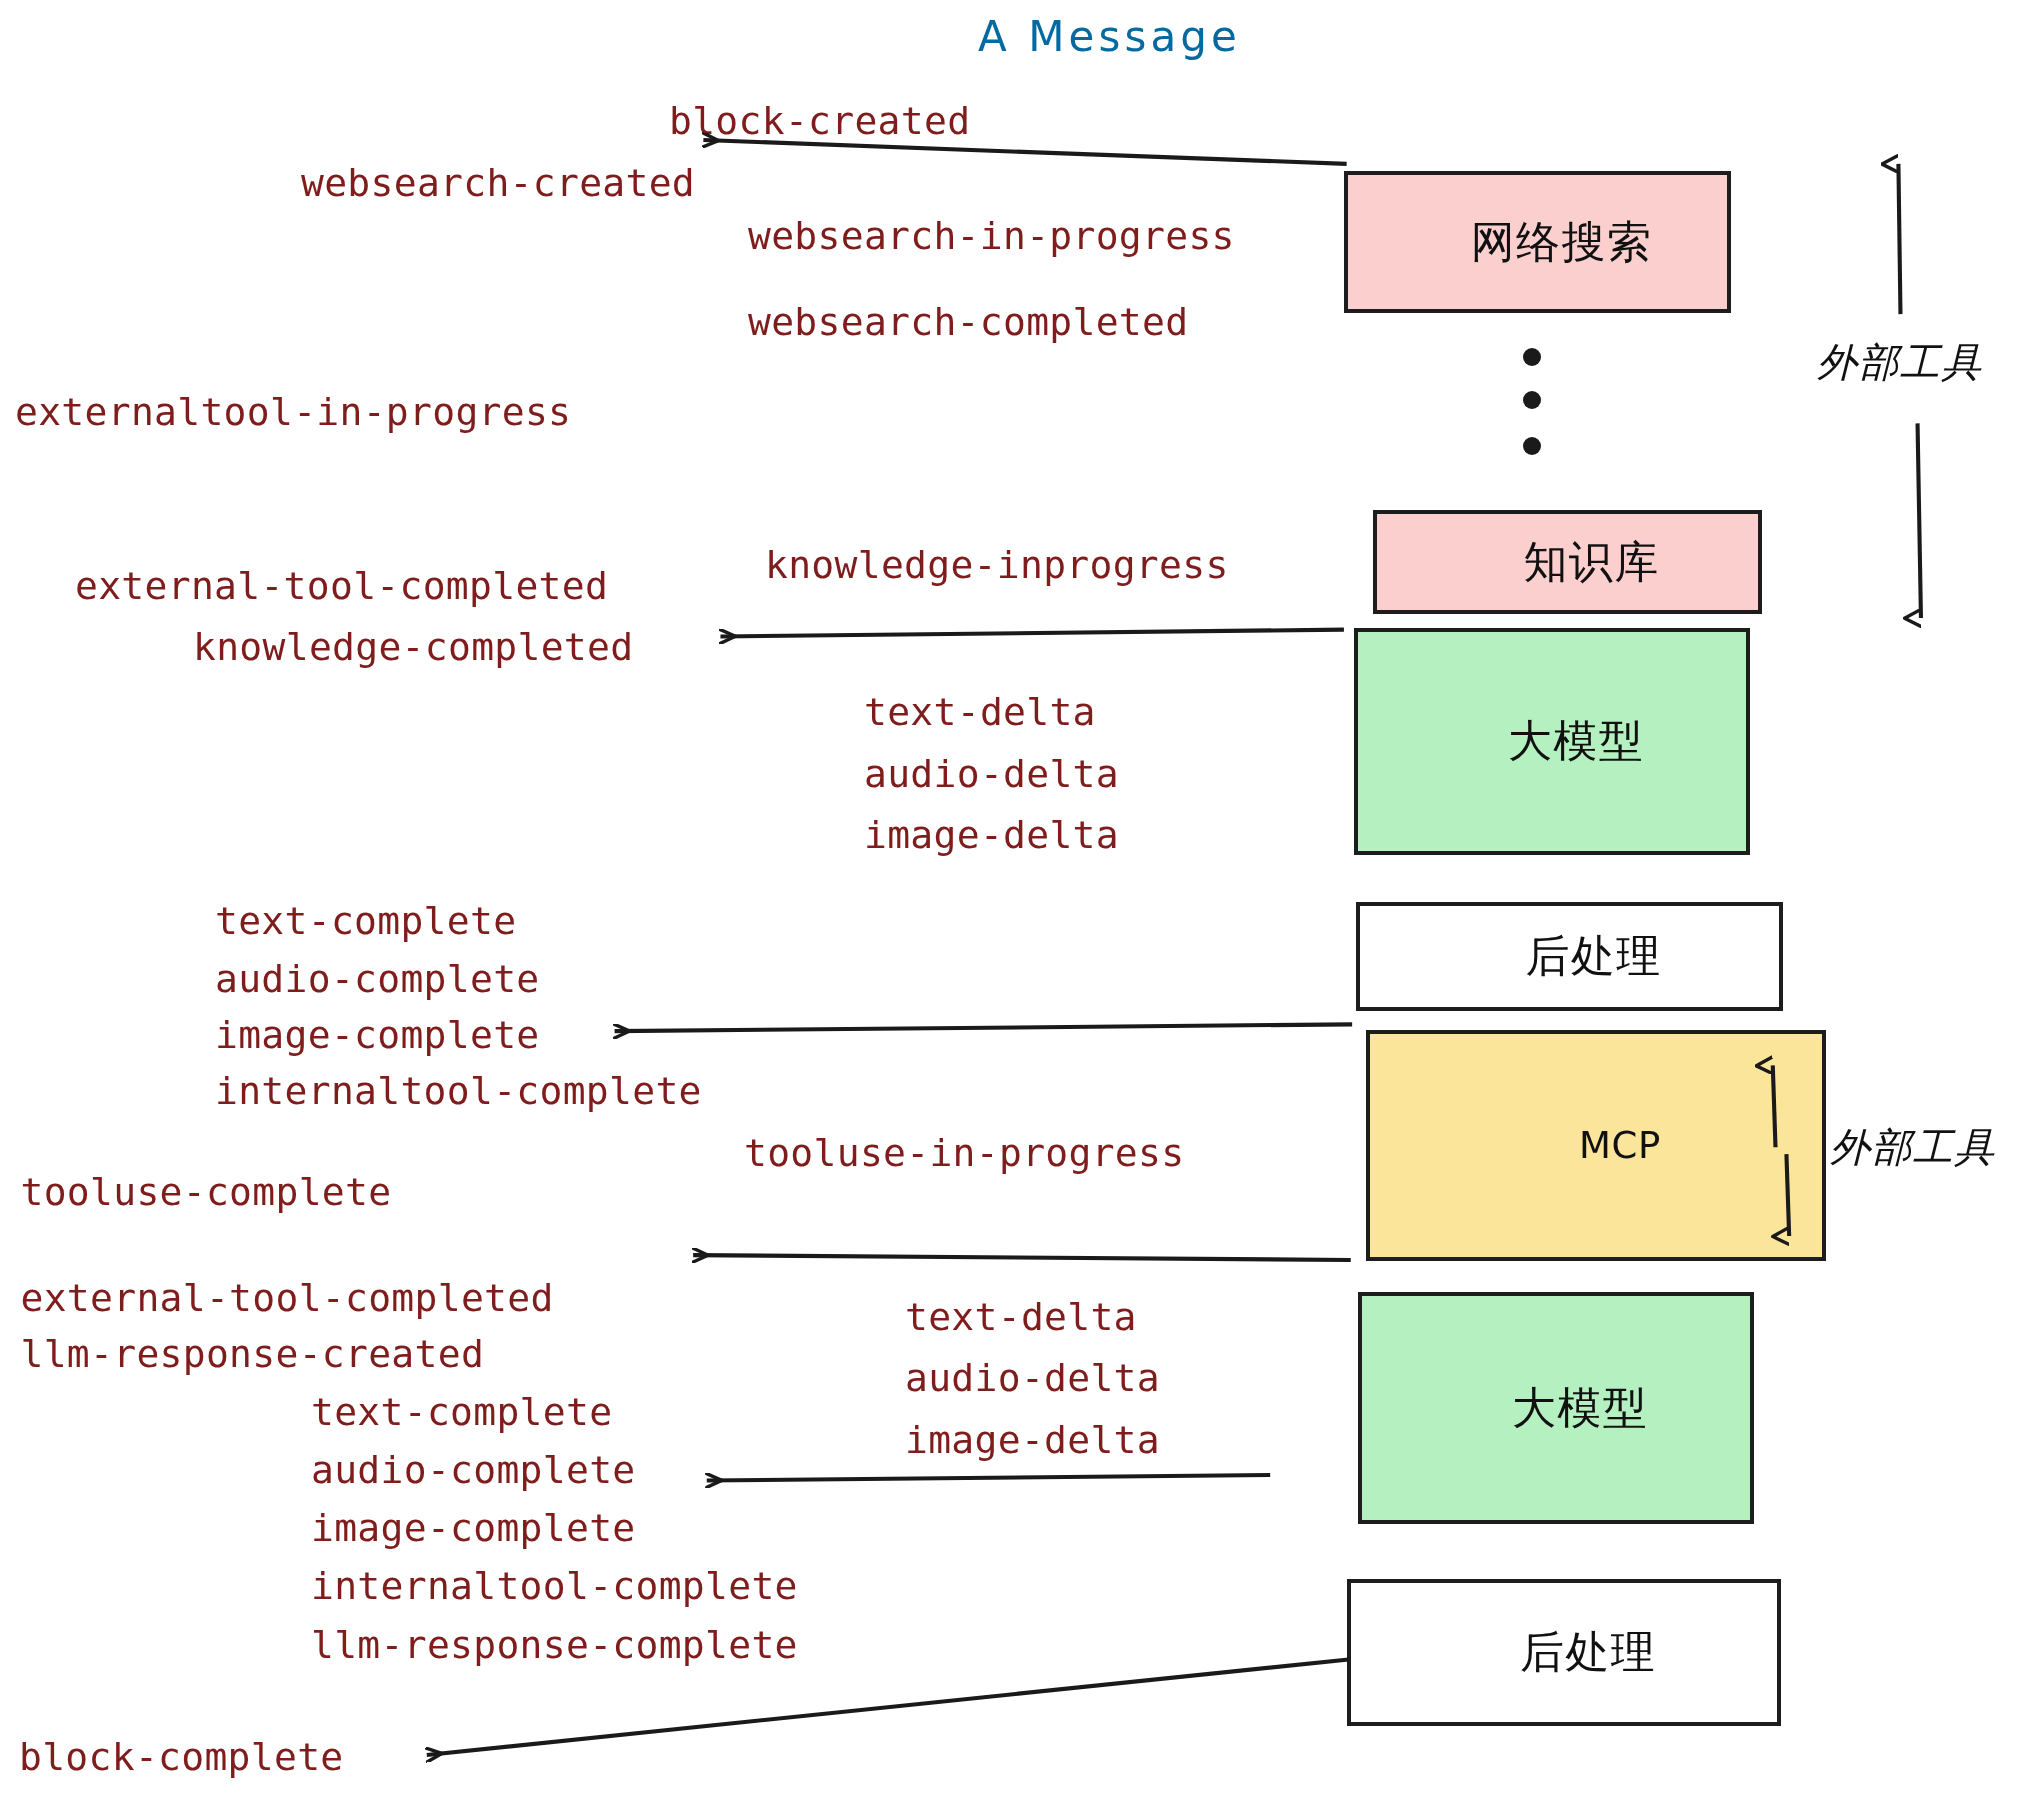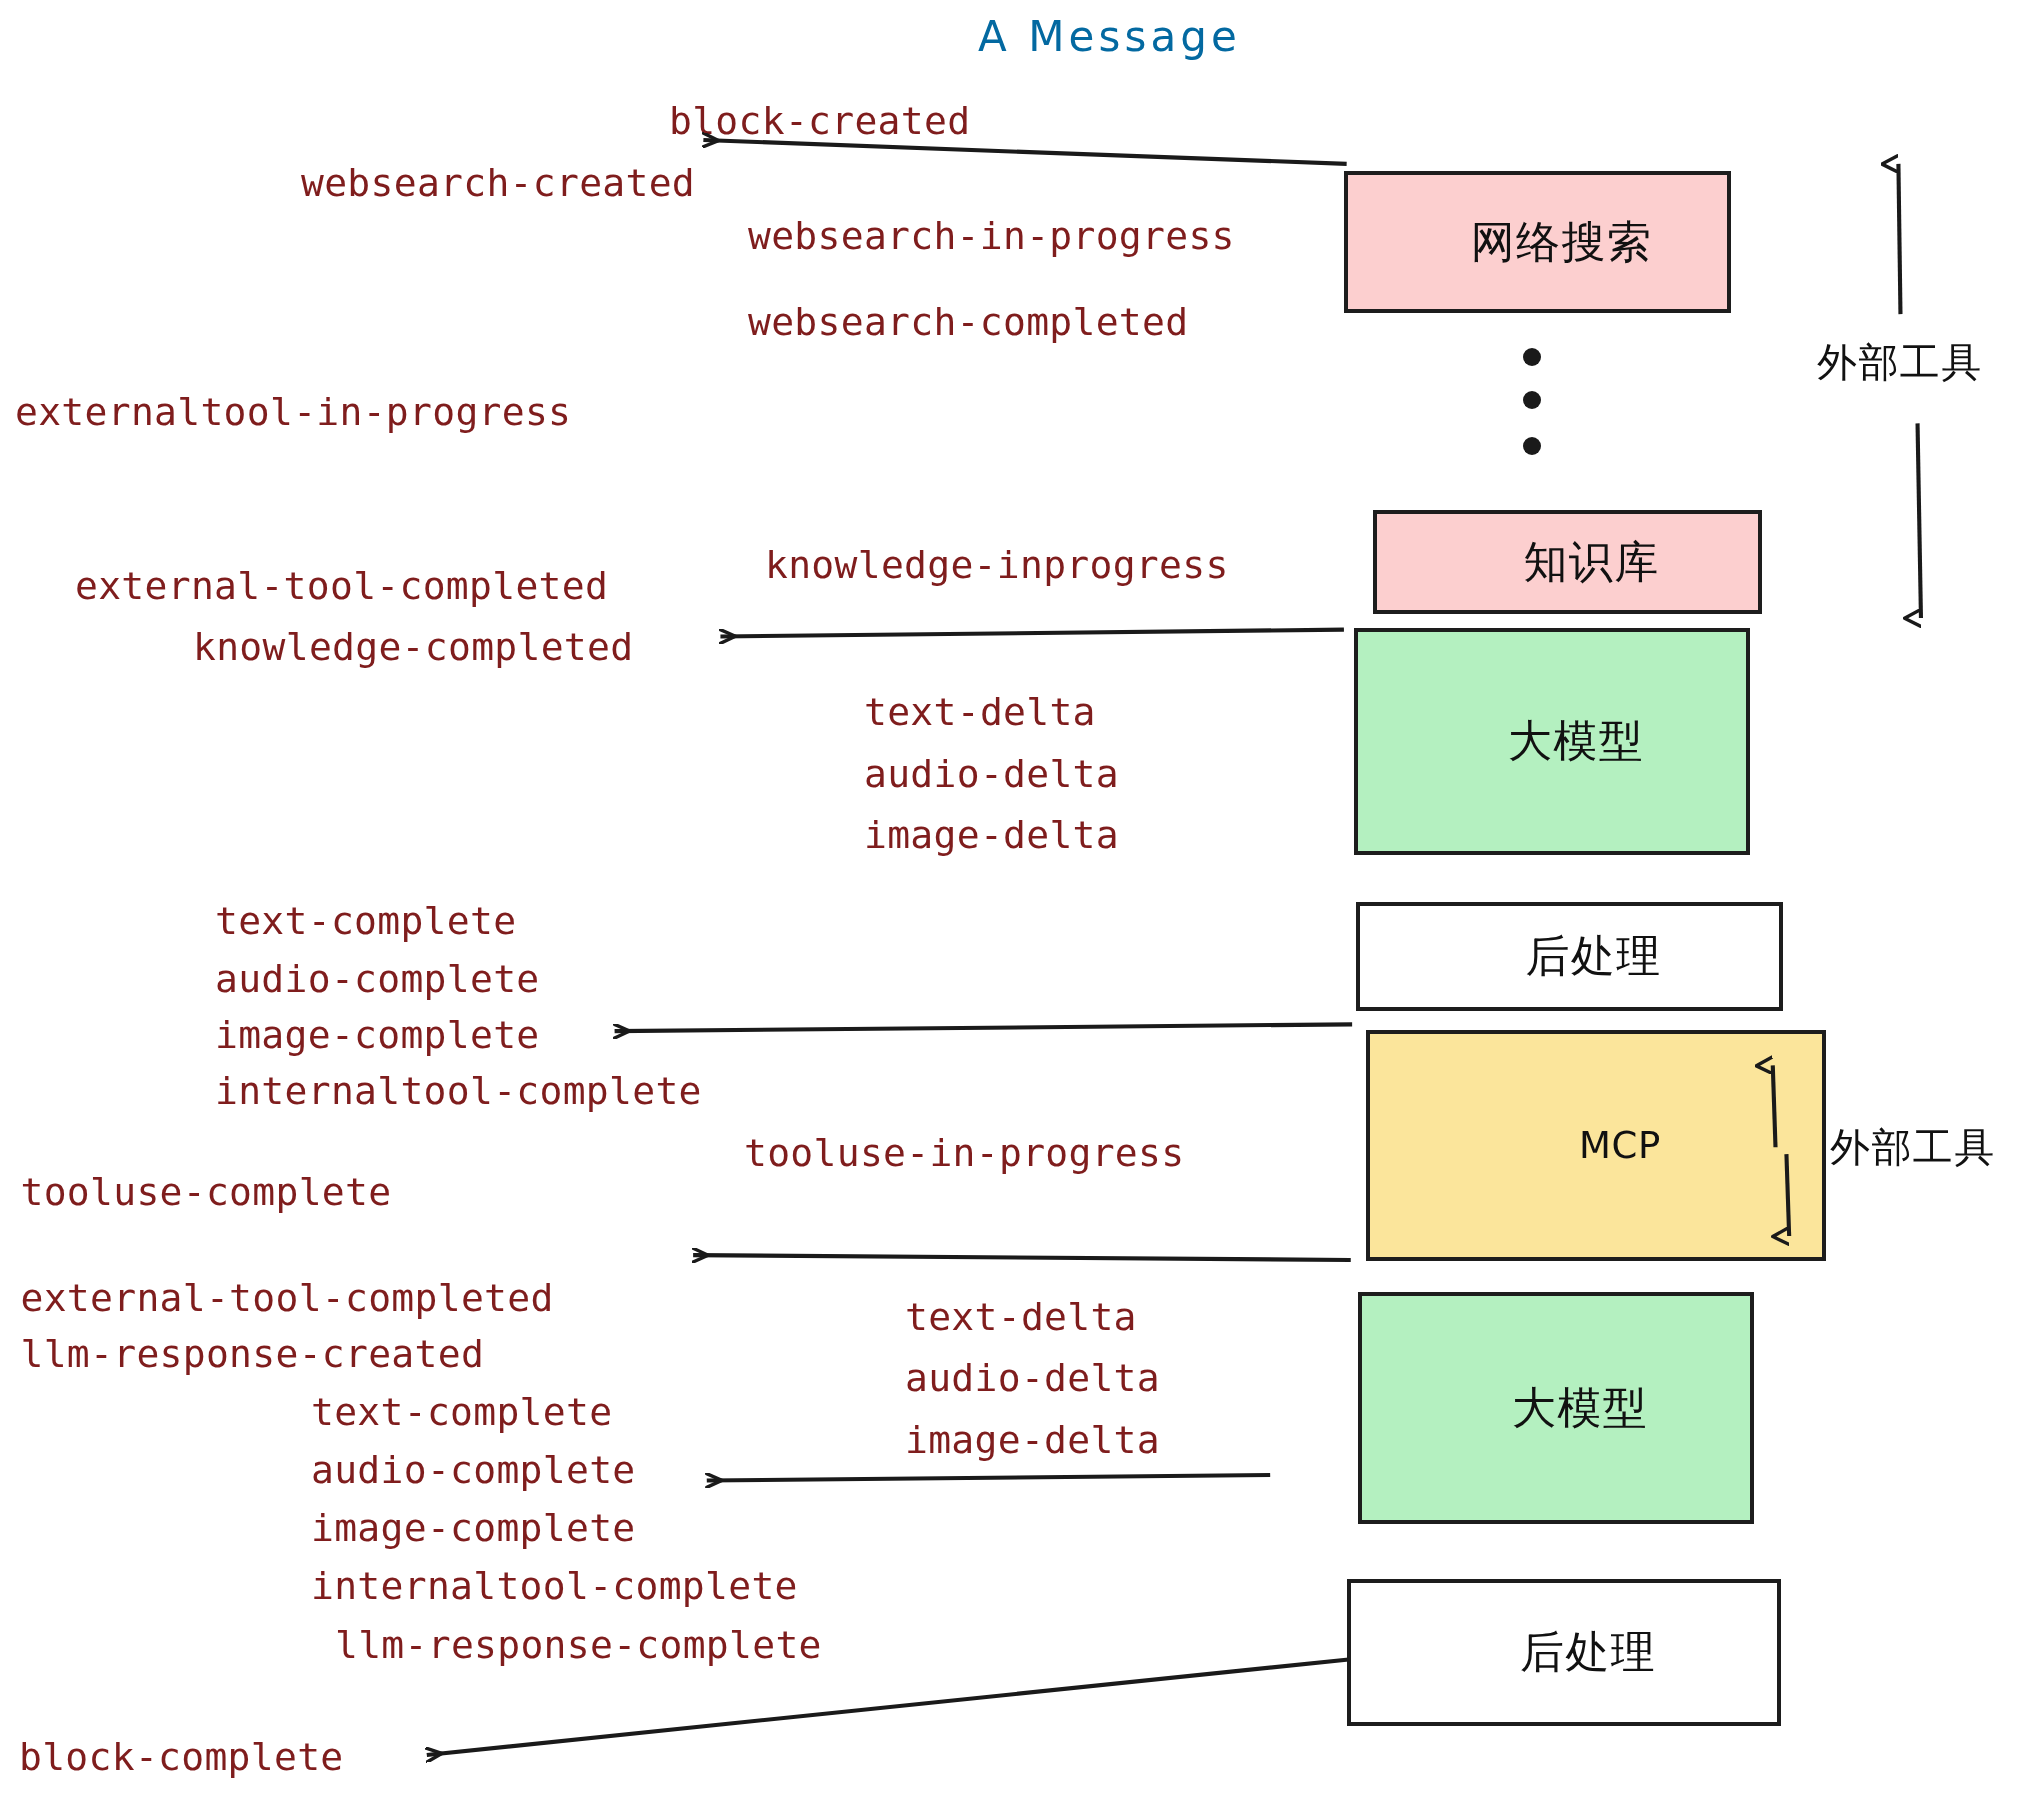--- a/index.html
+++ b/index.html
@@ -49,20 +49,21 @@
     font-size:37px;
     letter-spacing:0.7px;
   }
   .cnlabel{
     position:absolute;
     font-family:"DejaVu Sans","Liberation Sans",sans-serif;
     font-size:40px;
     letter-spacing:1.4px;
     color:#111111;
     white-space:nowrap;
+    font-style:italic;
   }
   .dot{
     position:absolute;
     width:18px;height:18px;
     border-radius:50%;
     background:#1a1a1a;
   }
   svg.ovl{
     position:absolute;
     left:0;top:0;
@@ -117,21 +118,21 @@
       <div class="lbl" style="left: 215px; top: 960px;">audio-complete</div>
       <div class="lbl" style="left: 215px; top: 1016px;">image-complete</div>
       <div class="lbl" style="left: 215px; top: 1072px;">internaltool-complete</div>
       <div class="lbl" style="left: 20.5px; top: 1173px;">tooluse-complete</div>
       <div class="lbl" style="left: 20.5px; top: 1279px;">external-tool-completed</div>
       <div class="lbl" style="left: 20.5px; top: 1335px;">llm-response-created</div>
       <div class="lbl" style="left: 311px; top: 1393px;">text-complete</div>
       <div class="lbl" style="left: 311px; top: 1451px;">audio-complete</div>
       <div class="lbl" style="left: 311px; top: 1509px;">image-complete</div>
       <div class="lbl" style="left: 311px; top: 1567px;">internaltool-complete</div>
-      <div class="lbl" style="left: 311px; top: 1626px; margin-left: 24px;">llm-response-complete</div>
+      <div class="lbl" style="left: 311px; top: 1626px;">llm-response-complete</div>
       <div class="lbl" style="left: 19px; top: 1738px; text-align: right;">block-complete</div>
     </div>
 
   <div id="mid-layer">
       <div class="lbl" style="left: 748px; top: 217px;">websearch-in-progress</div>
       <div class="lbl" style="left: 748px; top: 303px;">websearch-completed</div>
       <div class="lbl" style="left: 765px; top: 546px;">knowledge-inprogress</div>
       <div class="lbl" style="left: 864px; top: 693px;">text-delta</div>
       <div class="lbl" style="left: 864px; top: 755px;">audio-delta</div>
       <div class="lbl" style="left: 864px; top: 816px;">image-delta</div>

